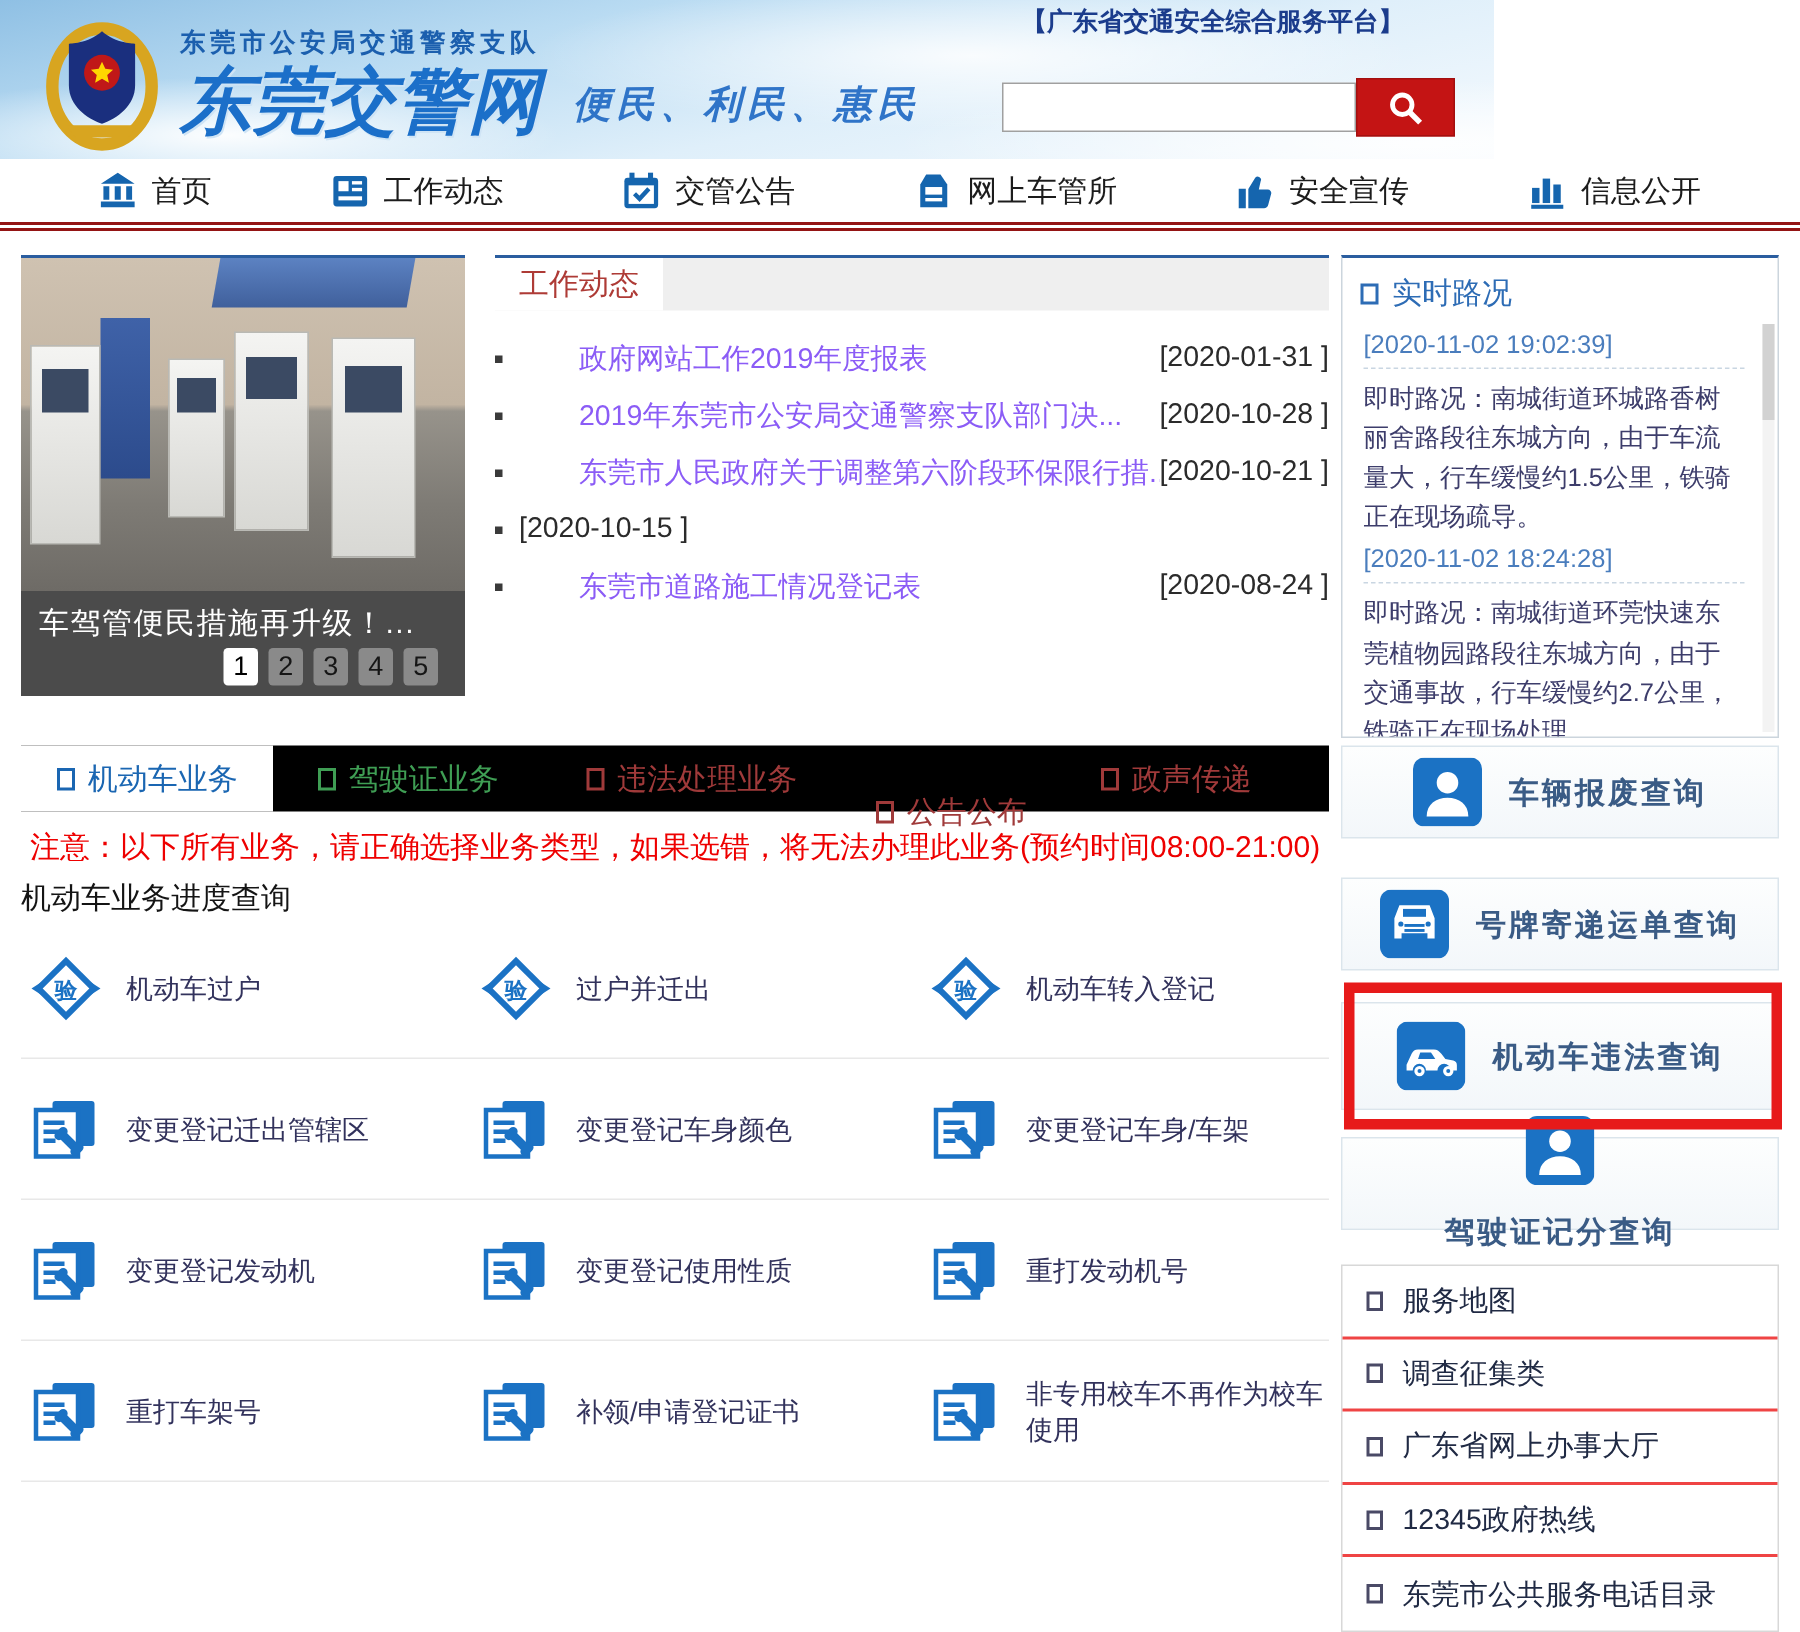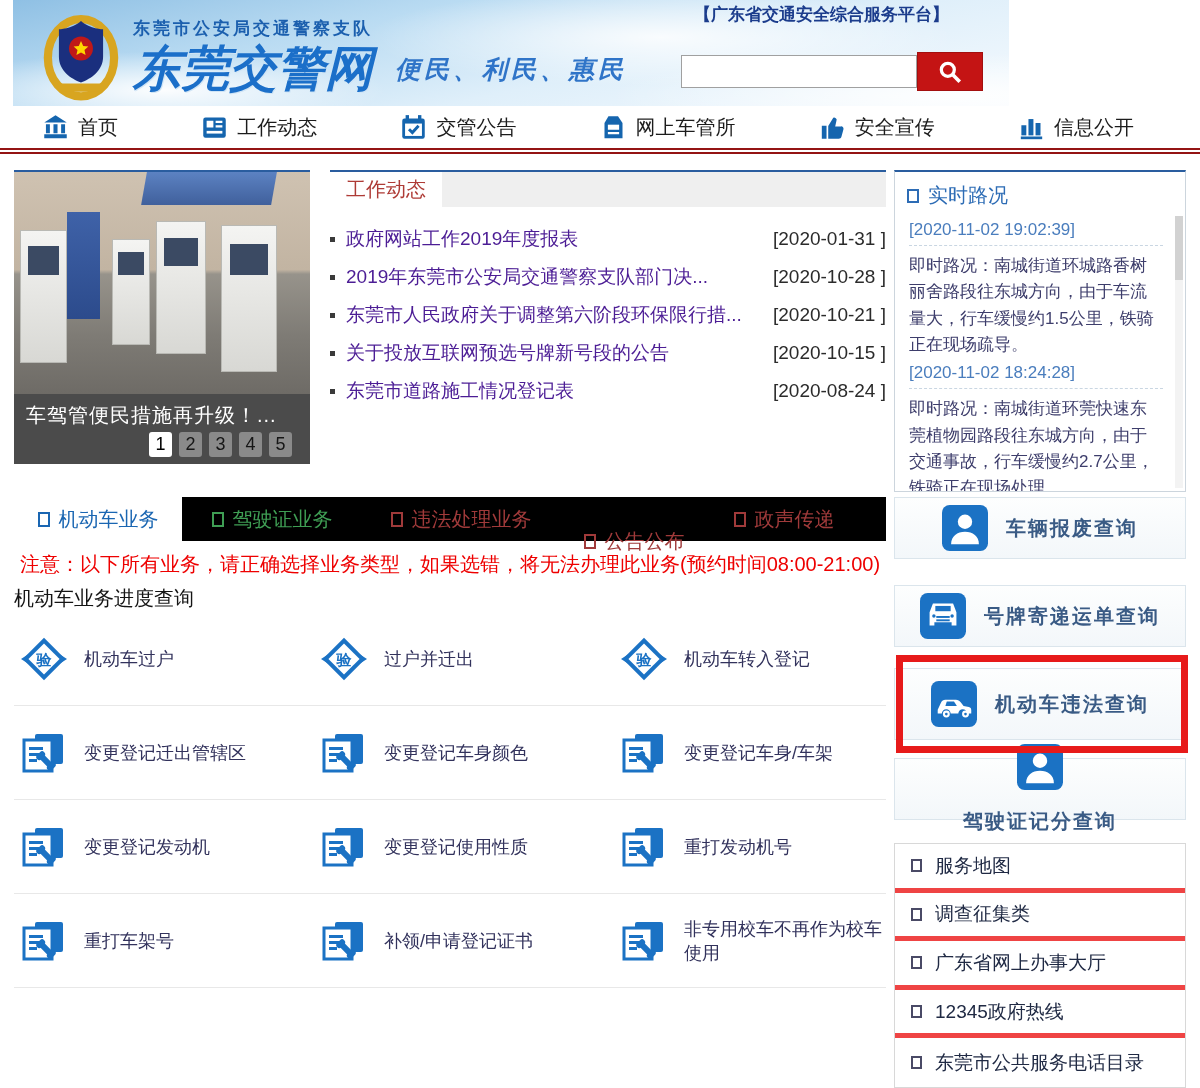--- a/index.html
+++ b/index.html
@@ -1,21 +1,21 @@
 <!DOCTYPE html>
 <html><head>
 <meta charset="utf-8">
 <style>
   * { margin:0; padding:0; box-sizing:border-box; }
   body { background:#fff; }
   .page { position:relative; width:1200px; height:1088px; background:#fff;
           font-family:"Liberation Sans", sans-serif; overflow:hidden; }
 
   
-  .header { position:absolute; left:13px; top:0; width:996px; height:106px;
+  .header { position:absolute; left:0; top:0; width:996px; height:106px;
     background:
       radial-gradient(ellipse 320px 55px at 15% 85%, rgba(255,255,255,.95), transparent 70%),
       radial-gradient(ellipse 420px 70px at 65% 35%, rgba(255,255,255,.85), transparent 70%),
       radial-gradient(ellipse 500px 60px at 95% 90%, rgba(255,255,255,.9), transparent 70%),
       linear-gradient(168deg,#8fc0e4 0%,#b9dbf2 30%,#dfeffa 62%,#f5fafe 100%); }
   .badge { position:absolute; left:22px; top:7px; width:92px; height:94px; }
   .brand { position:absolute; left:120px; top:17px; }
   .org-name { font-size:17px; font-weight:bold; color:#1b5fae; letter-spacing:3px; }
   .title-row { display:flex; align-items:flex-end; gap:22px; margin-top:4px; }
   .site-title { font-family:"Liberation Serif", serif; font-style:italic; font-weight:bold;
@@ -25,21 +25,21 @@
   .platform-link { position:absolute; right:60px; top:3px; font-size:17px; font-weight:bold;
                    color:#1b3c8c; cursor:pointer; }
   .search-wrap { position:absolute; right:26px; top:52px; display:flex; align-items:center; }
   .search-input { width:236px; height:33px; border:1px solid #a0a0a0; background:#fff;
                   font-size:16px; padding:0 8px; outline:none; }
   .search-btn { width:66px; height:39px; background:#c41414; border:1px solid #a30f0f;
                 display:flex; align-items:center; justify-content:center; cursor:pointer; }
 
   
   .nav { position:absolute; left:0; top:106px; width:1200px; height:42px; background:#fff;
-         display:flex; align-items:center; justify-content:space-between; padding:0 66px 0 42px; }
+         display:flex; align-items:center; justify-content:space-between; padding:0 66px 0 65px; }
   .nav-item { display:flex; align-items:center; gap:9px; cursor:pointer; }
   .nav-item .lbl { font-size:20px; color:#1c1c1c; }
   .redline { position:absolute; left:0; top:148px; width:1200px; height:6px;
              border-top:2px solid #941414; border-bottom:2px solid #941414; background:#fff; }
 
   
   .carousel { position:absolute; left:14px; top:170px; width:296px; border-top:2px solid #2a5d9f; }
   .photo { position:relative; width:100%; height:222px; overflow:hidden;
     background:linear-gradient(180deg,#cfc2b1 0%,#c2b4a2 44%,#97938b 46%,#7e7b75 74%,#6e6b66 100%); }
   .p-sign { position:absolute; left:44%; top:0; width:44%; height:15%;
@@ -60,21 +60,21 @@
   .pg.active { background:#fff; color:#000; }
 
   
   .news-col { position:absolute; left:330px; top:170px; width:556px; }
   .tabstrip { border-top:2px solid #2a5d9f; height:37px; background:#efefef; display:flex; }
   .news-tab { width:112px; background:#fff; color:#ae3b36; font-size:20px;
               display:flex; align-items:center; justify-content:center; cursor:pointer; }
   .newslist { margin-top:13px; }
   .news-item { height:38px; display:flex; align-items:center; cursor:pointer; }
   .bullet { width:5px; height:5px; background:#3a3a3a; margin-right:11px; flex:none; }
-  .news-title { font-size:19px; color:#4c1d95; flex:1; white-space:nowrap; overflow:hidden; }
+  .news-title { font-size:19px; color:#8b5cf6; flex:1; white-space:nowrap; overflow:hidden;margin-left:40px; }
   .news-date { font-size:19px; color:#2b2b2b; white-space:nowrap; }
 
   
   .traffic { position:absolute; left:894px; top:170px; width:292px; height:322px;
              border:1px solid #ccd5dd; border-top:2px solid #2a5d9f; background:#fff; overflow:hidden; }
   .traffic-head { padding:10px 12px 6px; color:#2d6cb5; font-size:20px;
                   display:flex; align-items:center; gap:9px; }
   .sq-ico { width:12px; height:14px; border:2px solid currentColor; flex:none; }
   .traffic-body { padding:0 22px 0 14px; }
   .t-time { color:#4a7dbd; font-size:17px; margin:5px 0 4px; }
@@ -106,21 +106,21 @@
   .sidebar { position:absolute; left:894px; top:497px; width:292px; height:591px; }
   .qbtn { position:absolute; left:0; width:292px; height:62px;
           background:linear-gradient(#fdfefe,#f3f7fa); border:1px solid #dbe5ec;
           display:flex; align-items:center; justify-content:center; gap:18px; cursor:pointer; }
   .qbtn .qlbl { font-family:"Liberation Serif", serif; font-weight:bold; font-size:20px;
                 color:#3a5b85; letter-spacing:2px; }
   .q-ico { width:46px; height:46px; flex:none; }
   .qb0 { top:0; } .qb1 { top:88px; } .qb2 { top:171px; height:72px; } .qb3 { top:261px;flex-direction:column; }
   .links { position:absolute; left:0; top:346px; width:292px; border:1px solid #d8d8d8; background:#fff; }
   .link-row { height:48.6px; display:flex; align-items:center; gap:13px; padding-left:16px;
-              border-bottom:5px solid #ef4444; cursor:pointer; }
+              border-bottom:2px solid #ef4444; cursor:pointer; }
   .link-row:last-child { border-bottom:none; }
   .lnk-sq { width:11px; height:13px; border:2px solid #4a4a66; flex:none; }
   .link-row .llbl { font-size:19px; color:#202a44; }
 
   .hl-box { position:absolute; left:896px; top:655px; width:292px; height:98px;
             border:7px solid #e71a1a; z-index:6; pointer-events:none; }
   .hidden-defs { position:absolute; width:0; height:0; overflow:hidden; }
 </style>
 </head>
 <body>
@@ -331,21 +331,20 @@
         <span class="news-title">2019年东莞市公安局交通警察支队部门决...</span>
         <span class="news-date">[2020-10-28 ]</span>
       </div>
       <div class="news-item">
         <span class="bullet"></span>
         <span class="news-title">东莞市人民政府关于调整第六阶段环保限行措...</span>
         <span class="news-date">[2020-10-21 ]</span>
       </div>
       <div class="news-item">
         <span class="bullet"></span>
-        <span class="news-title">关于投放互联网预选号牌新号段的公告</span>
         <span class="news-date">[2020-10-15 ]</span>
       </div>
       <div class="news-item">
         <span class="bullet"></span>
         <span class="news-title">东莞市道路施工情况登记表</span>
         <span class="news-date">[2020-08-24 ]</span>
       </div>
     </div>
   </div>
 

